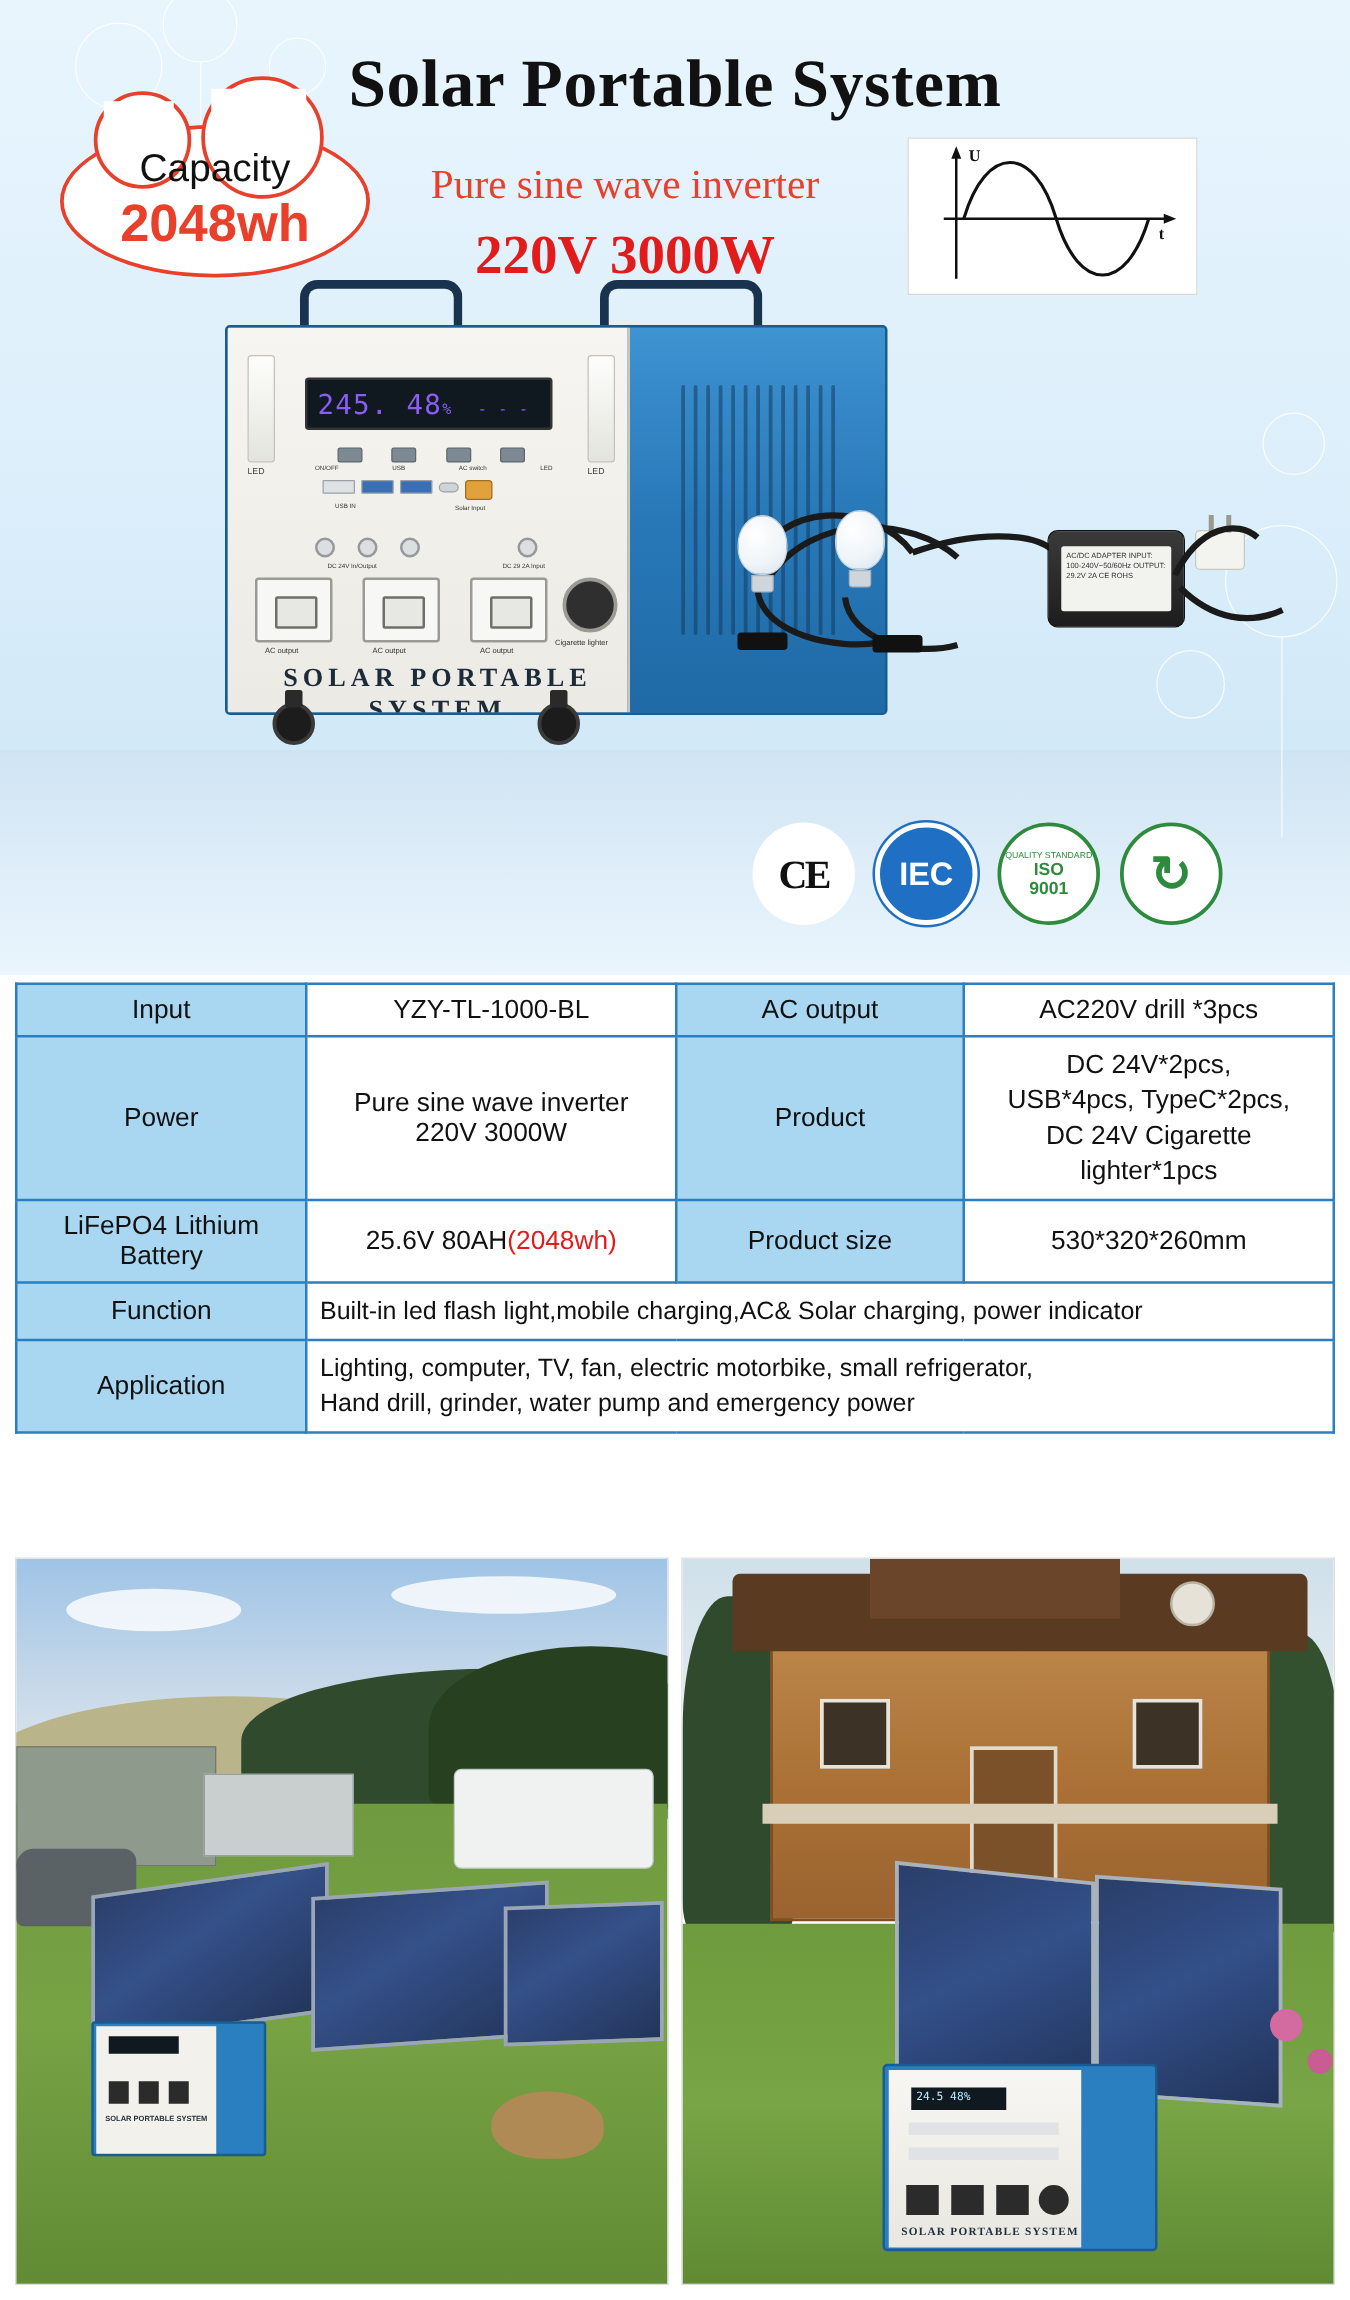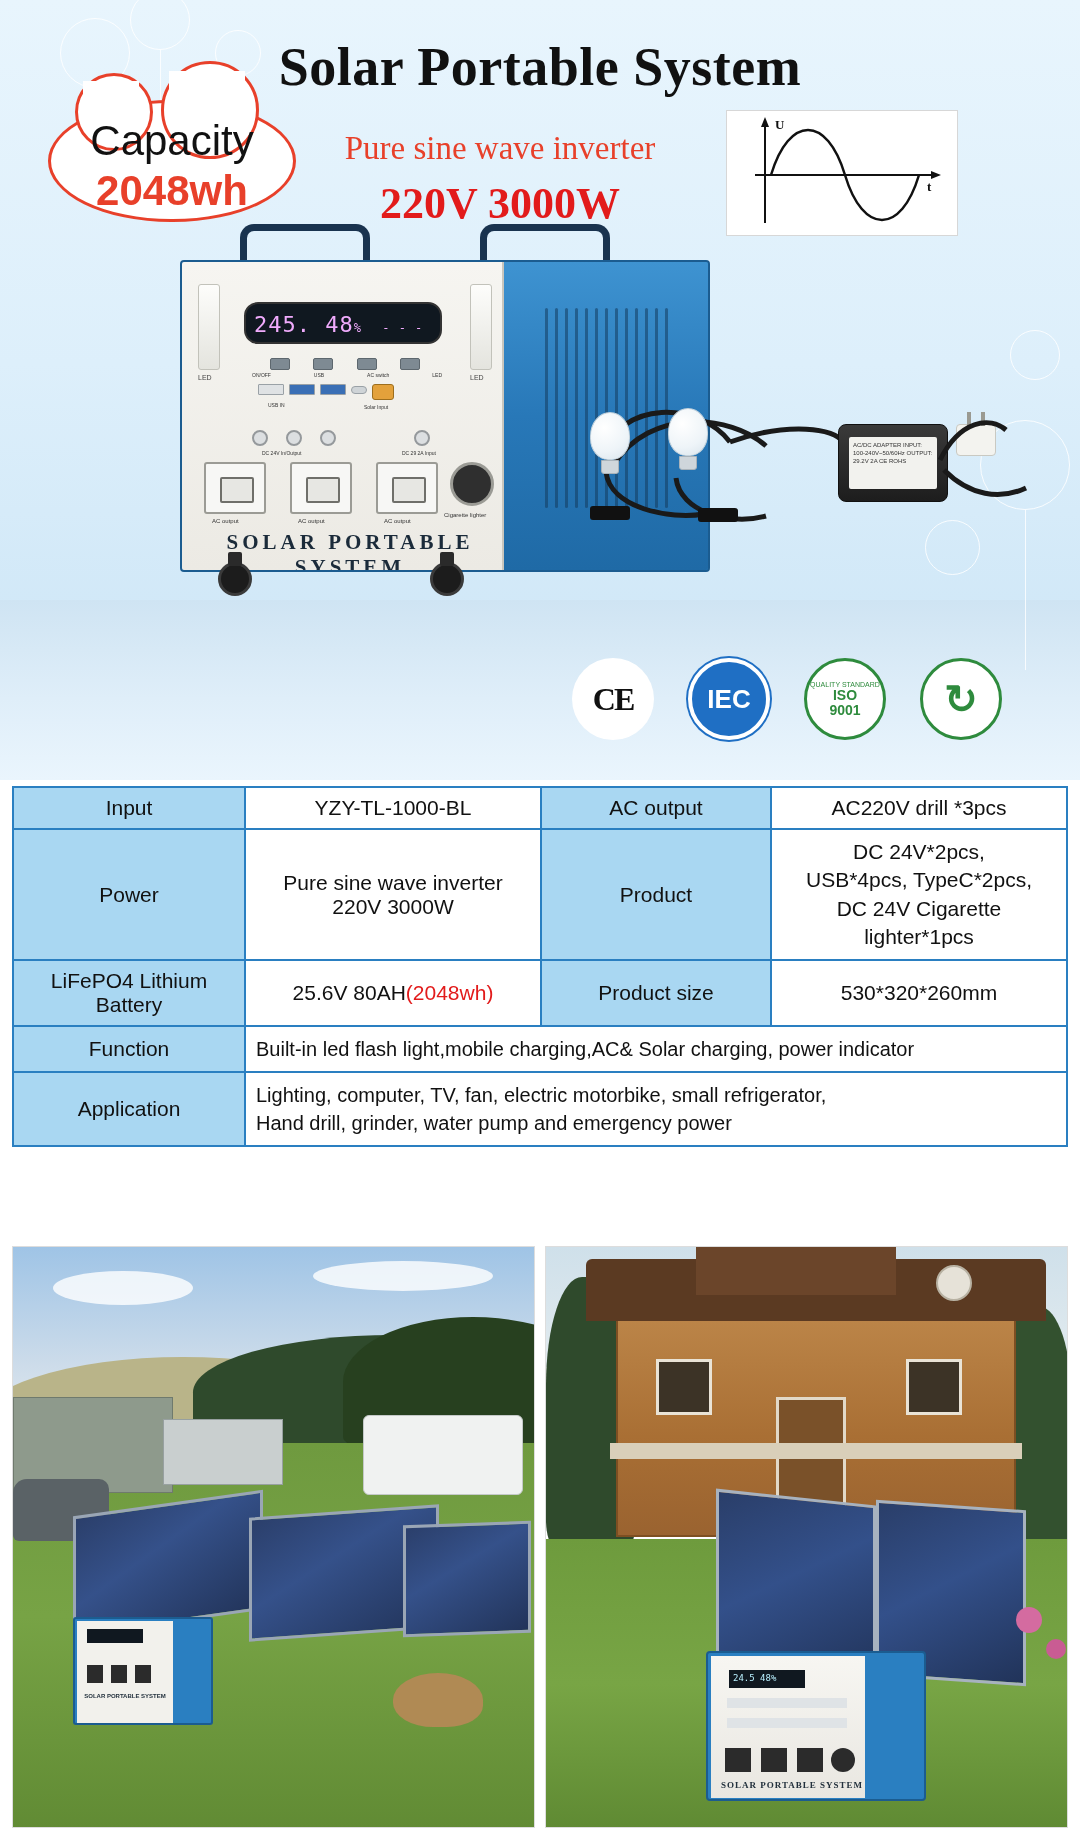--- a/index.html
+++ b/index.html
@@ -90,21 +90,21 @@
   }
   .capacity-cloud:after {
     width: 92px; height: 92px;
     left: 110px; top: -42px;
   }
   .cap-inner {
     position: relative;
     z-index: 3;
     padding-top: 14px;
   }
-  .cap-label { font-size: 42px; color: #111; }
+  .cap-label { font-size: 31px; color: #111; }
   .cap-value { font-size: 42px; color: #e8402a; font-weight: bold; margin-top: 2px; }
   .cloud-mask {
     position: absolute;
     z-index: 2;
     background: #ffffff;
   }
   .cm1 { left: 32px; top: -22px; width: 56px; height: 30px; }
   .cm2 { left: 118px; top: -32px; width: 76px; height: 42px; }
 
   .inverter-line {
@@ -182,22 +182,22 @@
     width: 322px; height: 100%;
     background: linear-gradient(180deg,#f6f5f1 0%, #eceae4 100%);
     border-right: 2px solid #c9c6bd;
   }
   .screen {
     position: absolute;
     left: 62px; top: 40px;
     width: 198px; height: 42px;
     background: #101820;
     border: 2px solid #333;
-    border-radius: 14px;
-    color: #f0abfc;
+    border-radius: 3px;
+    color: #8b5cf6;
     font-family: "DejaVu Sans Mono", monospace;
     font-size: 22px;
     letter-spacing: 1px;
     padding: 8px 6px 0 8px;
   }
   .screen small { font-size: 12px; }
   .btn-row {
     position: absolute;
     left: 88px; top: 96px;
     width: 150px;
@@ -337,25 +337,25 @@
     width: 40px; height: 32px; background: #f3f3ef;
     border: 1px solid #c9c9c2; border-radius: 4px;
   }
   .plug i {
     position: absolute; width: 4px; height: 14px; background:#9a9a92; top:-13px;
   }
 
   
   .certs {
     position: absolute;
-    left: 572px; top: 656px;
+    left: 602px; top: 656px;
     width: 450px; height: 86px;
     display: flex;
     align-items: center;
-    gap: 34px;
+    gap: 16px;
   }
   .cert {
     width: 82px; height: 82px;
     border-radius: 50%;
     background: #ffffff;
     display: flex; align-items: center; justify-content: center;
     font-weight: bold;
   }
   .cert-ce { color: #111; font-size: 32px; font-family: "Liberation Serif", serif; letter-spacing: -2px; }
   .cert-iec { background: #1f6fc4; color: #ffffff; font-size: 26px; border: 4px solid #ffffff; box-shadow: 0 0 0 2px #1f6fc4; }

